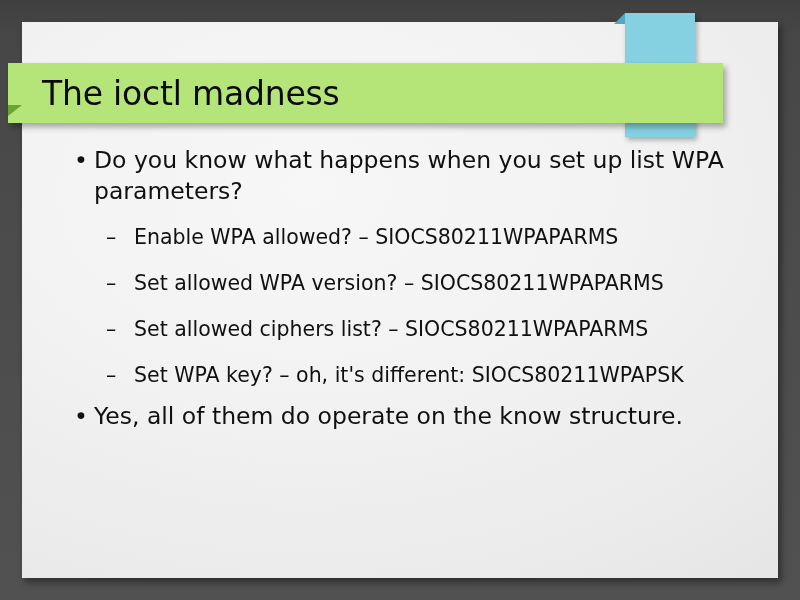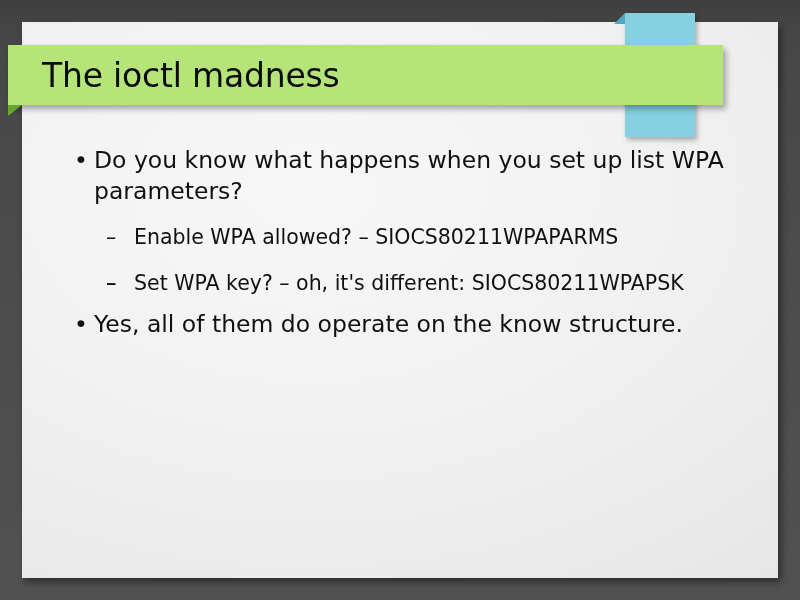--- a/index.html
+++ b/index.html
@@ -54,21 +54,21 @@
     width: 0;
     height: 0;
     border-left: 11px solid transparent;
     border-bottom: 11px solid #4fa9c0;
   }
 
   
   #title-band {
     position: absolute;
     left: 8px;
-    top: 45px;
+    top: 63px;
     width: 715px;
     height: 60px;
     background: #b5e478;
     box-shadow: 3px 4px 6px rgba(0,0,0,0.33);
     display: flex;
     align-items: center;
   }
   #title-band-fold {
     position: absolute;
     left: 8px;
@@ -147,24 +147,26 @@
         <span>Do you know what happens when you set up list WPA parameters?</span>
       </div>
 
       <div class="bullet-l2 gap-before-sub sub-spacing">
         <span class="marker">–</span>
         <span>Enable WPA allowed? – SIOCS80211WPAPARMS</span>
       </div>
 
       <div class="bullet-l2 sub-spacing">
         <span class="marker">–</span>
+        <span>Set allowed WPA version? – SIOCS80211WPAPARMS</span>
       </div>
 
       <div class="bullet-l2 sub-spacing">
         <span class="marker">–</span>
+        <span>Set allowed ciphers list? – SIOCS80211WPAPARMS</span>
       </div>
 
       <div class="bullet-l2">
         <span class="marker">–</span>
         <span>Set WPA key? – oh, it's different: SIOCS80211WPAPSK</span>
       </div>
 
       <div class="bullet-l1 gap-after-sub">
         <span class="marker">•</span>
         <span>Yes, all of them do operate on the know structure.</span>

